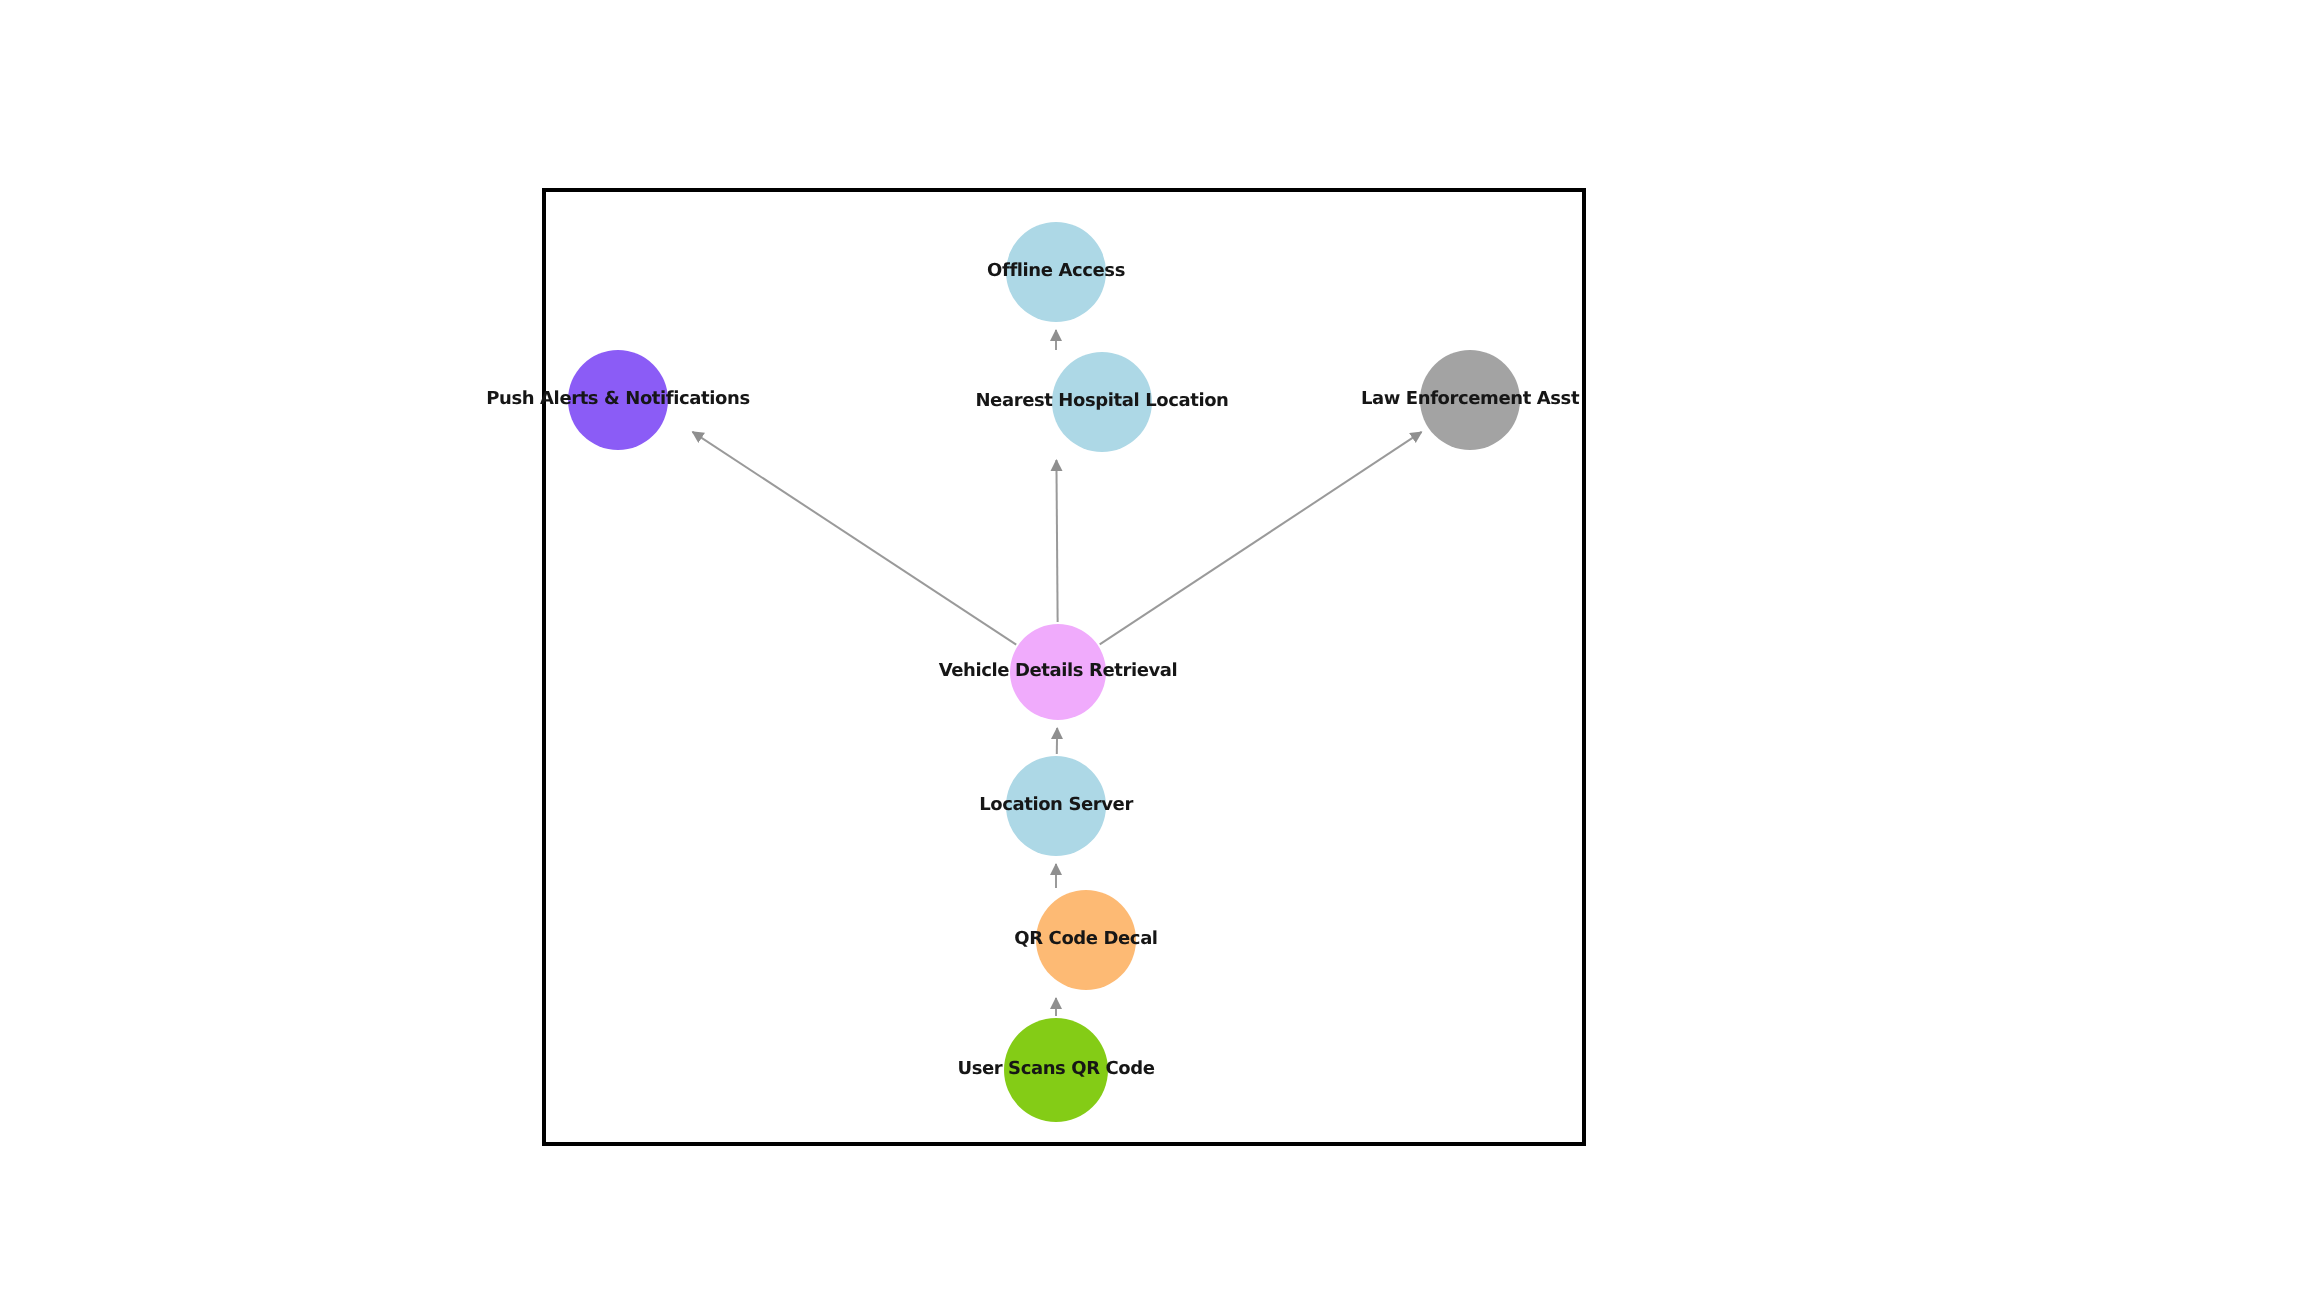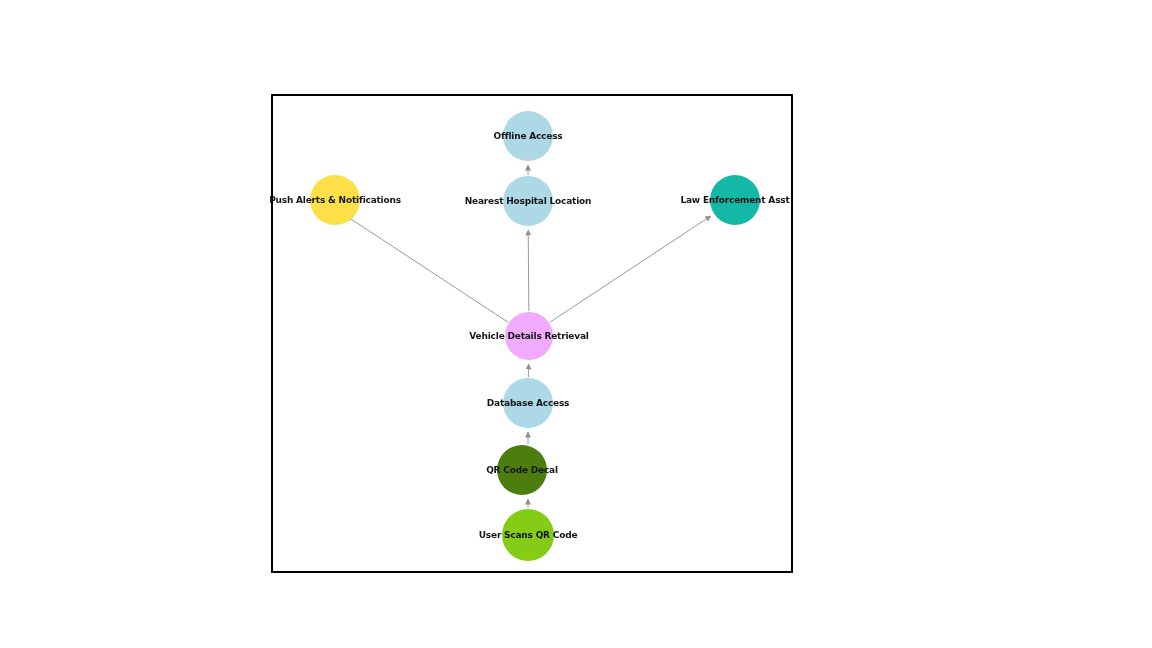--- a/index.html
+++ b/index.html
@@ -62,35 +62,35 @@
       <line x1="528.3880164853109" y1="377.0028954841673" x2="528.5821360927421" y2="363.99688178628134" stroke="#9a9a9a" stroke-width="1" marker-end="url(#arrow)"></line>
       <line x1="508.10603952920394" y1="322.2725670336799" x2="346.23699414612344" y2="215.92382224093132" stroke="#9a9a9a" stroke-width="1" marker-end="url(#arrow)"></line>
       <line x1="528.8148198951321" y1="311.0006858428324" x2="528.2148089216467" y2="229.99920442231442" stroke="#9a9a9a" stroke-width="1" marker-end="url(#arrow)"></line>
       <line x1="549.8633725097235" y1="322.22612300328933" x2="710.7984878887207" y2="215.97769731618436" stroke="#9a9a9a" stroke-width="1" marker-end="url(#arrow)"></line>
       <line x1="528" y1="175" x2="528" y2="165" stroke="#9a9a9a" stroke-width="1" marker-end="url(#arrow)"></line>
     </svg>
   <div>
       <div class="node" style="left: 502px; top: 509px; width: 52px; height: 52px; background: #84cc16;">
         <span class="node-label" style="color: rgb(22, 22, 22);">User Scans QR Code</span>
       </div>
-      <div class="node" style="left: 497px; top: 445px; width: 50px; height: 50px; background: #4d7c0f;">
+      <div class="node" style="left: 518px; top: 445px; width: 50px; height: 50px; background: #fdba74;">
         <span class="node-label" style="color: rgb(22, 22, 22);">QR Code Decal</span>
       </div>
       <div class="node" style="left: 503px; top: 378px; width: 50px; height: 50px; background: rgb(173, 216, 230);">
-        <span class="node-label" style="color: rgb(22, 22, 22);">Database Access</span>
+        <span class="node-label" style="color: rgb(22, 22, 22);">Location Server</span>
       </div>
       <div class="node" style="left: 505px; top: 312px; width: 48px; height: 48px; background: #f0abfc;">
         <span class="node-label" style="color: rgb(22, 22, 22);">Vehicle Details Retrieval</span>
       </div>
-      <div class="node" style="left: 310px; top: 175px; width: 50px; height: 50px; background: #fde047;">
+      <div class="node" style="left: 284px; top: 175px; width: 50px; height: 50px; background: #8b5cf6;">
         <span class="node-label" style="color: rgb(22, 22, 22);">Push Alerts &amp; Notifications</span>
       </div>
-      <div class="node" style="left: 503px; top: 176px; width: 50px; height: 50px; background: rgb(173, 216, 230);">
+      <div class="node" style="left: 526px; top: 176px; width: 50px; height: 50px; background: rgb(173, 216, 230);">
         <span class="node-label" style="color: rgb(22, 22, 22);">Nearest Hospital Location</span>
       </div>
-      <div class="node" style="left: 710px; top: 175px; width: 50px; height: 50px; background: #14b8a6;">
+      <div class="node" style="left: 710px; top: 175px; width: 50px; height: 50px; background: #a3a3a3;">
         <span class="node-label" style="color: rgb(22, 22, 22);">Law Enforcement Asst</span>
       </div>
       <div class="node" style="left: 503px; top: 111px; width: 50px; height: 50px; background: rgb(173, 216, 230);">
         <span class="node-label" style="color: rgb(22, 22, 22);">Offline Access</span>
       </div>
     </div>
 </div>
 
 </body></html>

